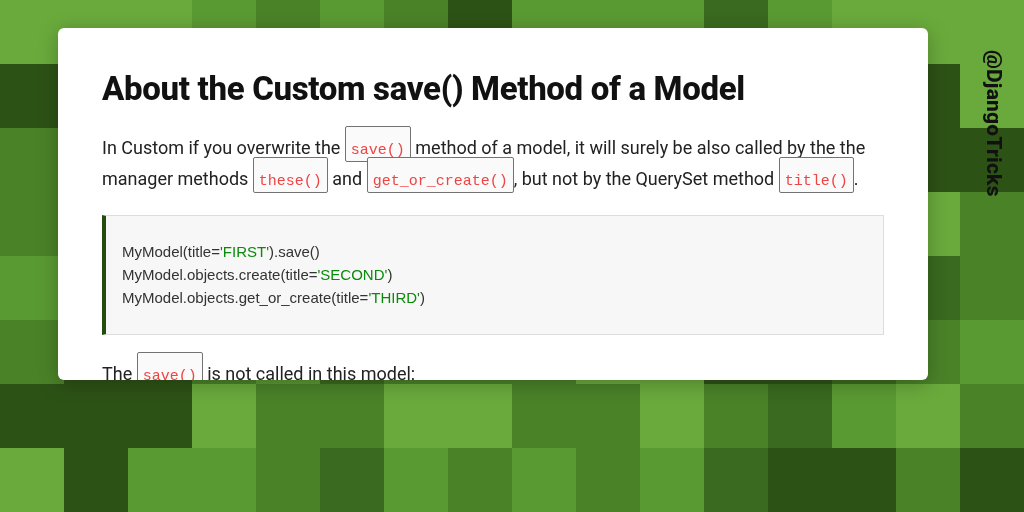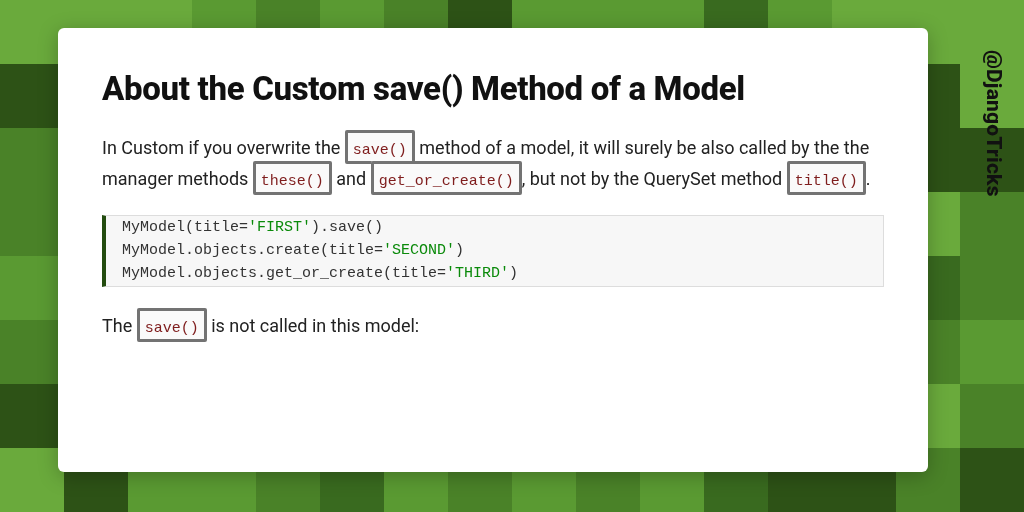--- a/index.html
+++ b/index.html
@@ -17,21 +17,21 @@
   }
   .bg div { background: #3a6b1f; }
   .bg div.c0 { background: #2d5216; }
   .bg div.c1 { background: #396a1f; }
   .bg div.c2 { background: #4a8228; }
   .bg div.c3 { background: #5a9a32; }
   .bg div.c4 { background: #6aaa3c; }
   .card {
     position: absolute;
     left: 58px; top: 28px;
-    width: 870px; height: 444px;
+    width: 870px; height: 352px;
     background: #fff;
     border-radius: 6px;
     box-shadow: 0 4px 20px rgba(0,0,0,0.25);
     padding: 40px 44px 0 44px;
     z-index: 2;
     overflow: hidden;
   }
   h1 {
     font-weight: 800;
     font-size: 33px;
@@ -43,31 +43,31 @@
   p {
     font-size: 18px;
     line-height: 1.65;
     color: #222;
     margin-bottom: 20px;
   }
   code.inline {
     font-family: "SFMono-Regular", Consolas, "Liberation Mono", Menlo, monospace;
     font-size: 15px;
     background: #fafafa;
-    border: 3px solid #737373;
-    padding: 9px 5px 2px 5px;
+    border: 1px solid #737373;
+    padding: 15px 5px 2px 5px;
     border-radius: 2px;
-    color: #7f1d1d;
+    color: #ef4444;
   }
   pre {
     background: #f7f7f7;
     border: 1px solid #ddd;
     border-left: 4px solid #234c0f;
-    padding: 0 16px;
-    font-family: Liberation Mono, monospace;
+    padding: 24px 16px;
+    font-family: Liberation Sans, sans-serif;
     font-size: 15px;
     line-height: 1.55;
     color: #333;
     margin-bottom: 24px;
     white-space: pre;
   }
   pre .str { color: #0a8a0a; }
   .handle {
     position: absolute;
     right: 18px; top: 50px;

